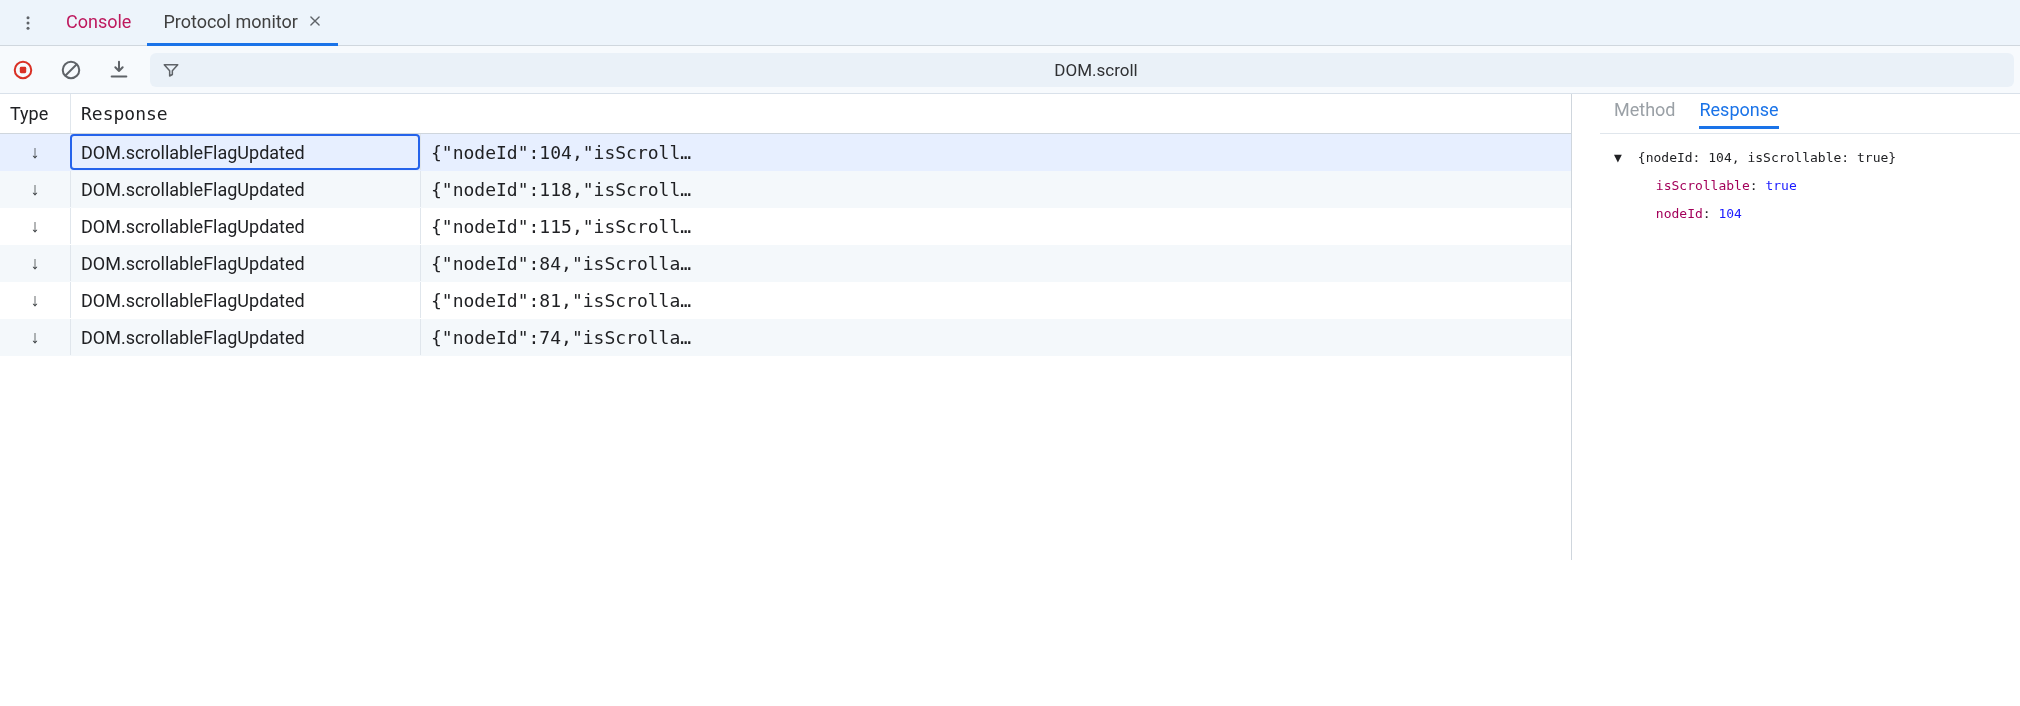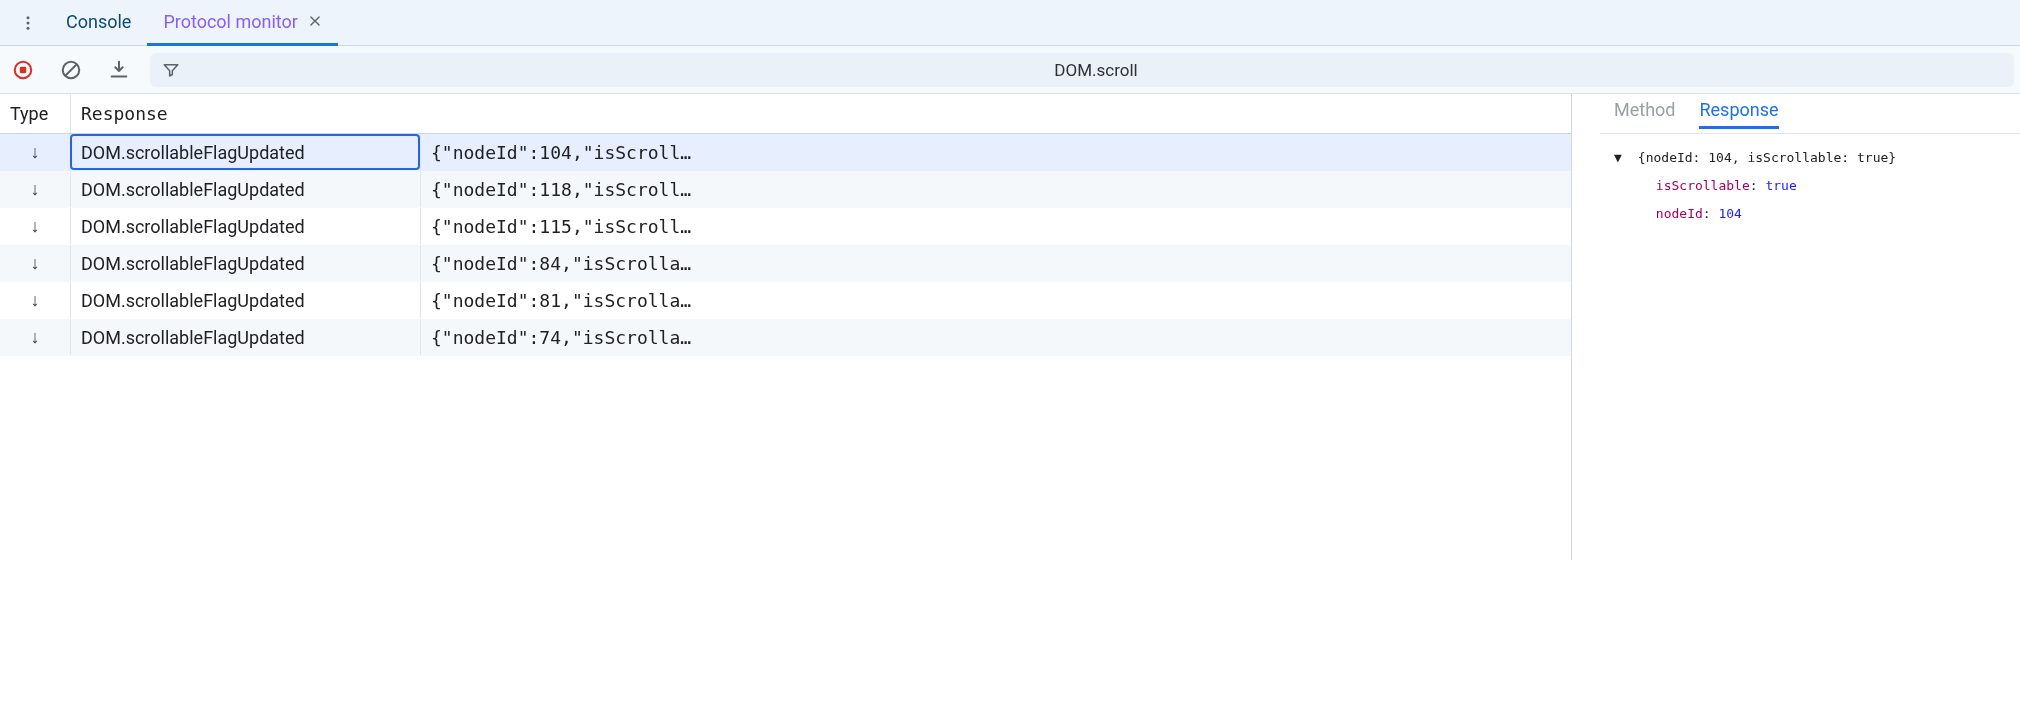--- a/index.html
+++ b/index.html
@@ -20,24 +20,24 @@
     border-bottom: 1px solid #d0d7de;
     padding-left: 6px;
   }
   .kebab {
     width: 44px; height: 46px; display: flex; align-items: center; justify-content: center;
     cursor: pointer;
   }
   .tab {
     display: flex; align-items: center; gap: 10px;
     padding: 0 16px; height: 46px;
-    color: #0c4a6e; cursor: pointer;
+    color: #be185d; cursor: pointer;
     border-bottom: 3px solid transparent;
   }
-  .tab.active { color: #8b5cf6; border-bottom-color: #1a73e8; }
+  .tab.active { color: #404040; border-bottom-color: #1a73e8; }
   .tab .close { color: #5f6368; }
 
   
   .toolbar {
     display: flex; align-items: center; gap: 14px;
     height: 48px;
     background: #f7fafd;
     border-bottom: 1px solid #d9e1ea;
     padding: 0 6px;
   }

